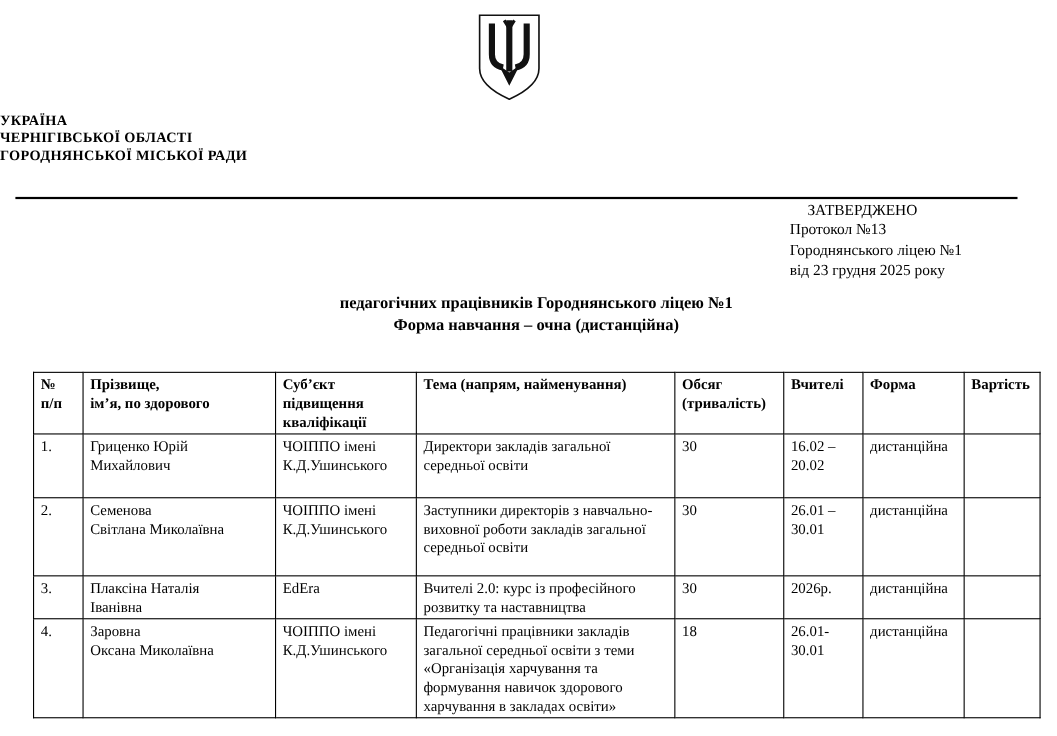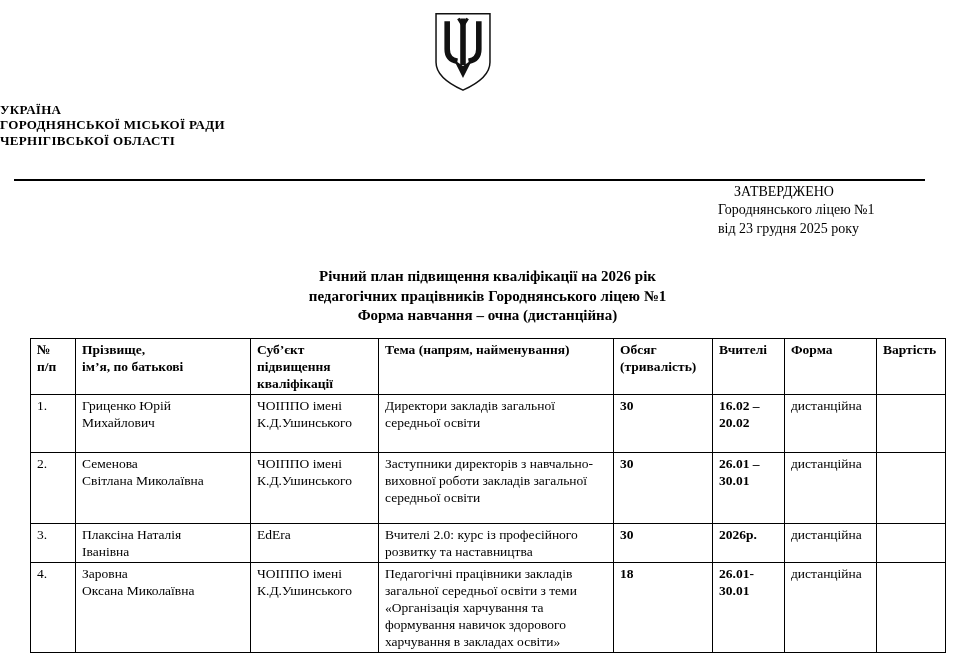--- a/index.html
+++ b/index.html
@@ -37,21 +37,21 @@
     border:1px solid #000;
     vertical-align:top;
     font-size:13.5px;
     line-height:17px;
     padding:2px 5px 2px 6px;
     white-space:pre-line;
     overflow:hidden;
   }
   table.plan th { font-weight:bold; text-align:left; }
   th.c, td.c { text-align:center; }
-  .bold { font-weight:bold;margin-left:44px; }
+  .bold { font-weight:normal;margin-left:44px; }
   td.small { font-size:11.5px; }
   tr.hdr   { height:54px; }
   tr.r0    { height:58px; }
   tr.r1    { height:71px; }
   tr.r2    { height:35px; }
   tr.r3    { height:89px; }
 </style>
 </head>
 <body>
 
@@ -63,55 +63,55 @@
       <path d="M49 10 V40 Q49 51 38 53"></path>
       <path d="M32 7 V57"></path>
     </g>
     <path d="M27 7 L32 15 L37 7" fill="none" stroke="#111" stroke-width="3"></path>
     <path d="M22 51 L32 71 L42 51 L32 58 Z" fill="#111"></path>
   </svg>
 </div>
 
 <div class="letterhead">
   <div>УКРАЇНА</div>
+  <div>ЧЕРНІГІВСЬКОЇ ОБЛАСТІ</div>
   <div>ГОРОДНЯНСЬКОЇ МІСЬКОЇ РАДИ</div>
-  <div>ЧЕРНІГІВСЬКОЇ ОБЛАСТІ</div>
 </div>
 
 <div class="divider"></div>
 
 <div class="approval">
   <div class="approval-title">ЗАТВЕРДЖЕНО</div>
+  <div>Протокол №13</div>
   <div>Городнянського ліцею №1</div>
   <div>від 23 грудня 2025 року</div>
 </div>
 
 <div class="doc-title">
-  <div>Річний план підвищення кваліфікації на 2026 рік</div>
   <div>педагогічних працівників Городнянського ліцею №1</div>
   <div>Форма навчання – очна (дистанційна)</div>
 </div>
 
 <table class="plan">
   <colgroup>
     <col style="width:45px">
       <col style="width:175px">
       <col style="width:128px">
     <col style="width:235px">
       <col style="width:99px">
       <col style="width:72px">
     <col style="width:92px">
       <col style="width:69px">
   </colgroup>
   <tbody>
       <tr class="hdr">
     <th class="c">№
 п/п</th>
     <th class="c">Прізвище,
-ім’я, по батькові</th>
+ім’я, по здорового</th>
     <th>Суб’єкт
 підвищення
 кваліфікації</th>
     <th>Тема (напрям, найменування)</th>
     <th>Обсяг
 (тривалість)</th>
     <th>Вчителі</th>
     <th>Форма</th>
     <th>Вартість</th>
   </tr>

